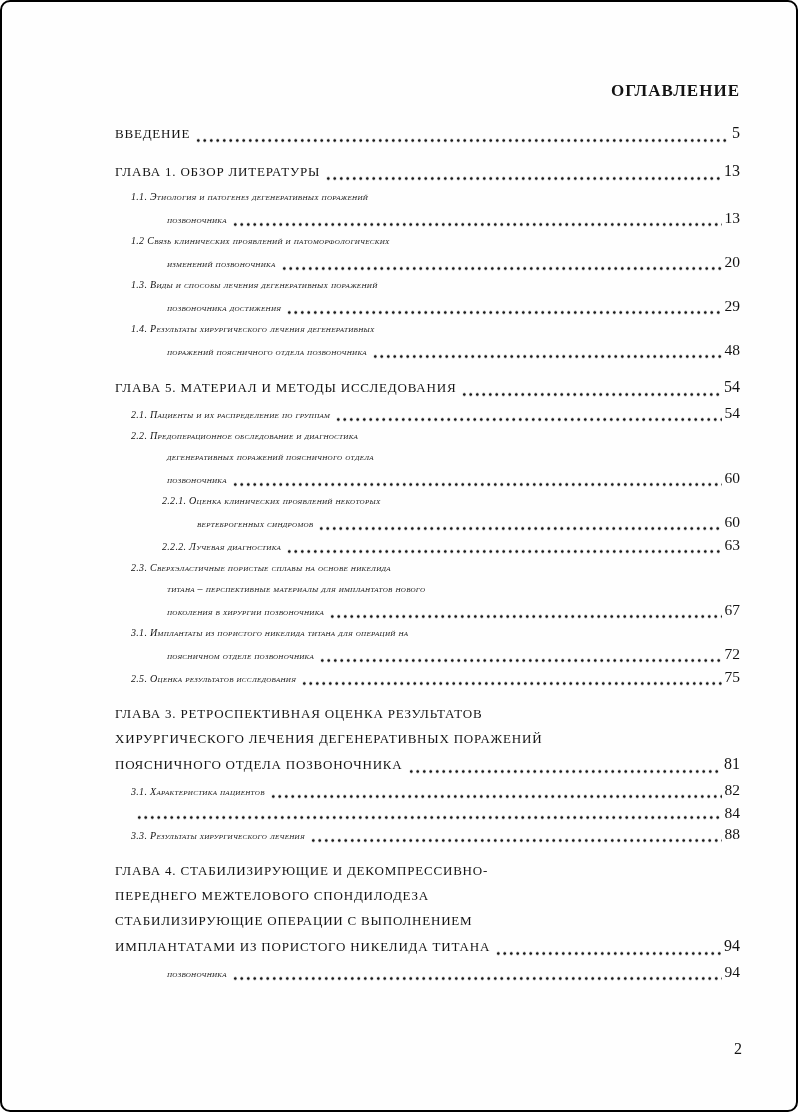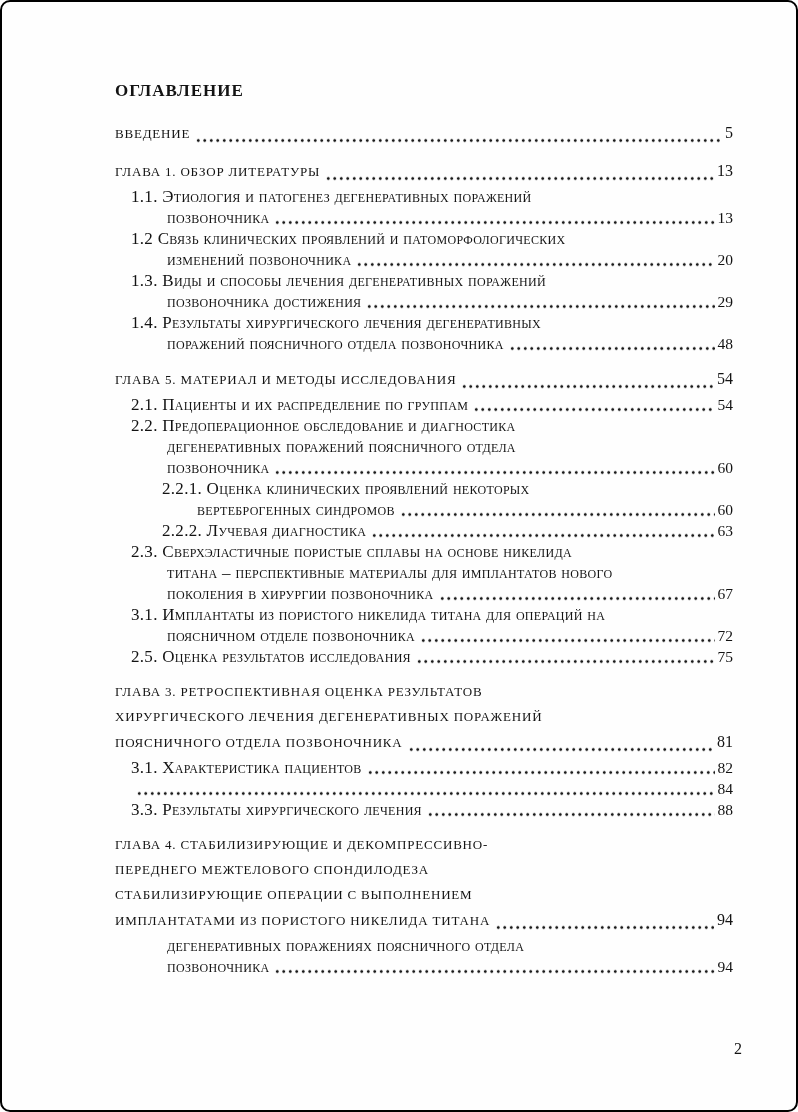--- a/index.html
+++ b/index.html
@@ -13,21 +13,21 @@
     position: relative;
     width: 798px; height: 1112px;
     box-sizing: border-box;
     background: #fefefe;
     border: 2px solid #000;
     border-radius: 10px;
     overflow: hidden;
   }
   .content {
     position: absolute;
-    left: 113px; right: 63px; top: 78px;
+    left: 113px; right: 56px; top: 78px; text-align: right;
   }
   .heading {
     font-size: 17px;
     font-weight: bold;
     letter-spacing: 1px;
     line-height: 22px;
     margin-bottom: 18px;
   }
   .entry { margin: 0; }
   .entry.chapter { margin-top: 12px; margin-bottom: 2px; }
@@ -36,24 +36,25 @@
     align-items: baseline;
   }
   .chapter .line { line-height: 25px; }
   .section .line, .subsection .line { line-height: 21px; }
   .chapter .txt {
     font-size: 13px;
     letter-spacing: 0.8px;
     white-space: nowrap;
   }
   .section .txt, .subsection .txt {
-    font-size: 17px;
+    font-size: 10px;
     font-variant: small-caps;
     letter-spacing: 0.3px;
     white-space: nowrap;
+    font-style: italic;
   }
   
   .section .line { padding-left: 52px; }
   .section .line.first { padding-left: 16px; }
   .subsection .line { padding-left: 82px; }
   .subsection .line.first { padding-left: 47px; }
   .dots {
     flex: 1 1 auto;
     min-width: 14px;
     align-self: stretch;
@@ -251,23 +252,20 @@
             <span class="txt">СТАБИЛИЗИРУЮЩИЕ ОПЕРАЦИИ С ВЫПОЛНЕНИЕМ</span>
           </div>
           <div class="line">
             <span class="txt">ИМПЛАНТАТАМИ ИЗ ПОРИСТОГО НИКЕЛИДА ТИТАНА</span>
             <span class="dots"></span>
             <span class="pg">94</span>
           </div>
         </div>
         <div class="entry section">
           <div class="line">
-            <span class="txt">дегенеративных поражениях поясничного отдела</span>
-          </div>
-          <div class="line">
             <span class="txt">позвоночника</span>
             <span class="dots"></span>
             <span class="pg">94</span>
           </div>
         </div>
       </div>
   </div>
   <div class="footer-page-number">2</div>
 </div>
 

